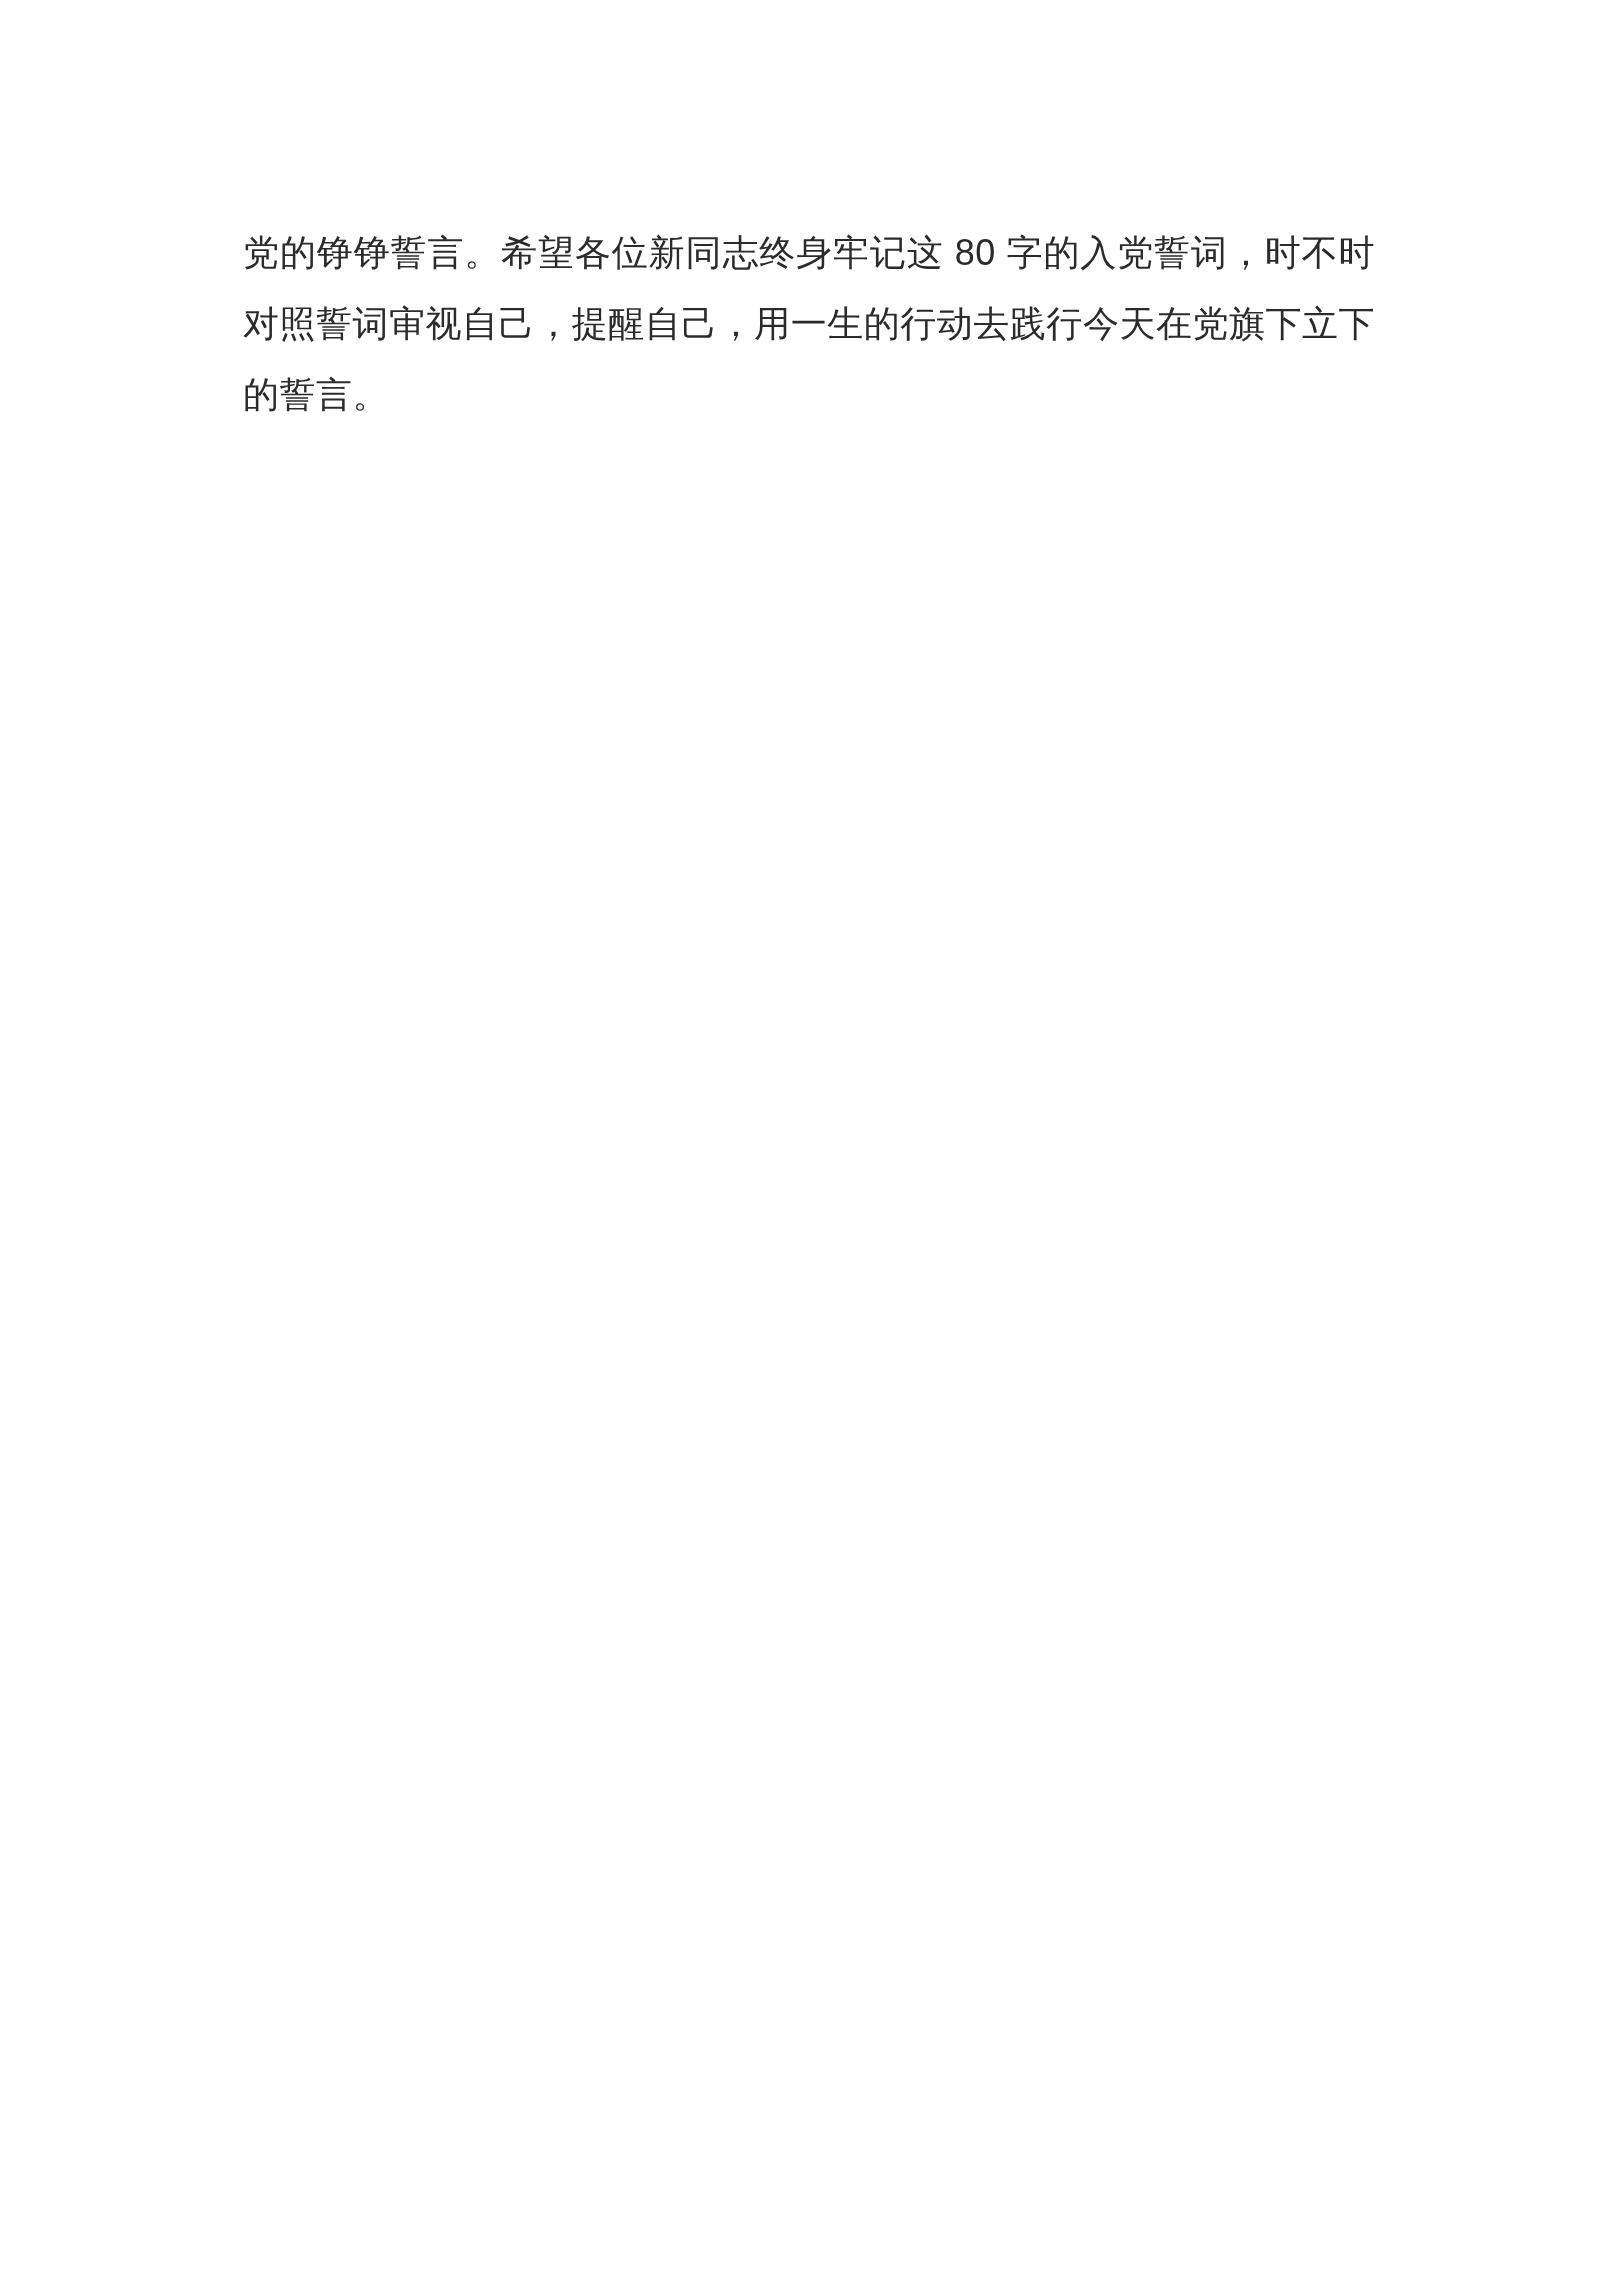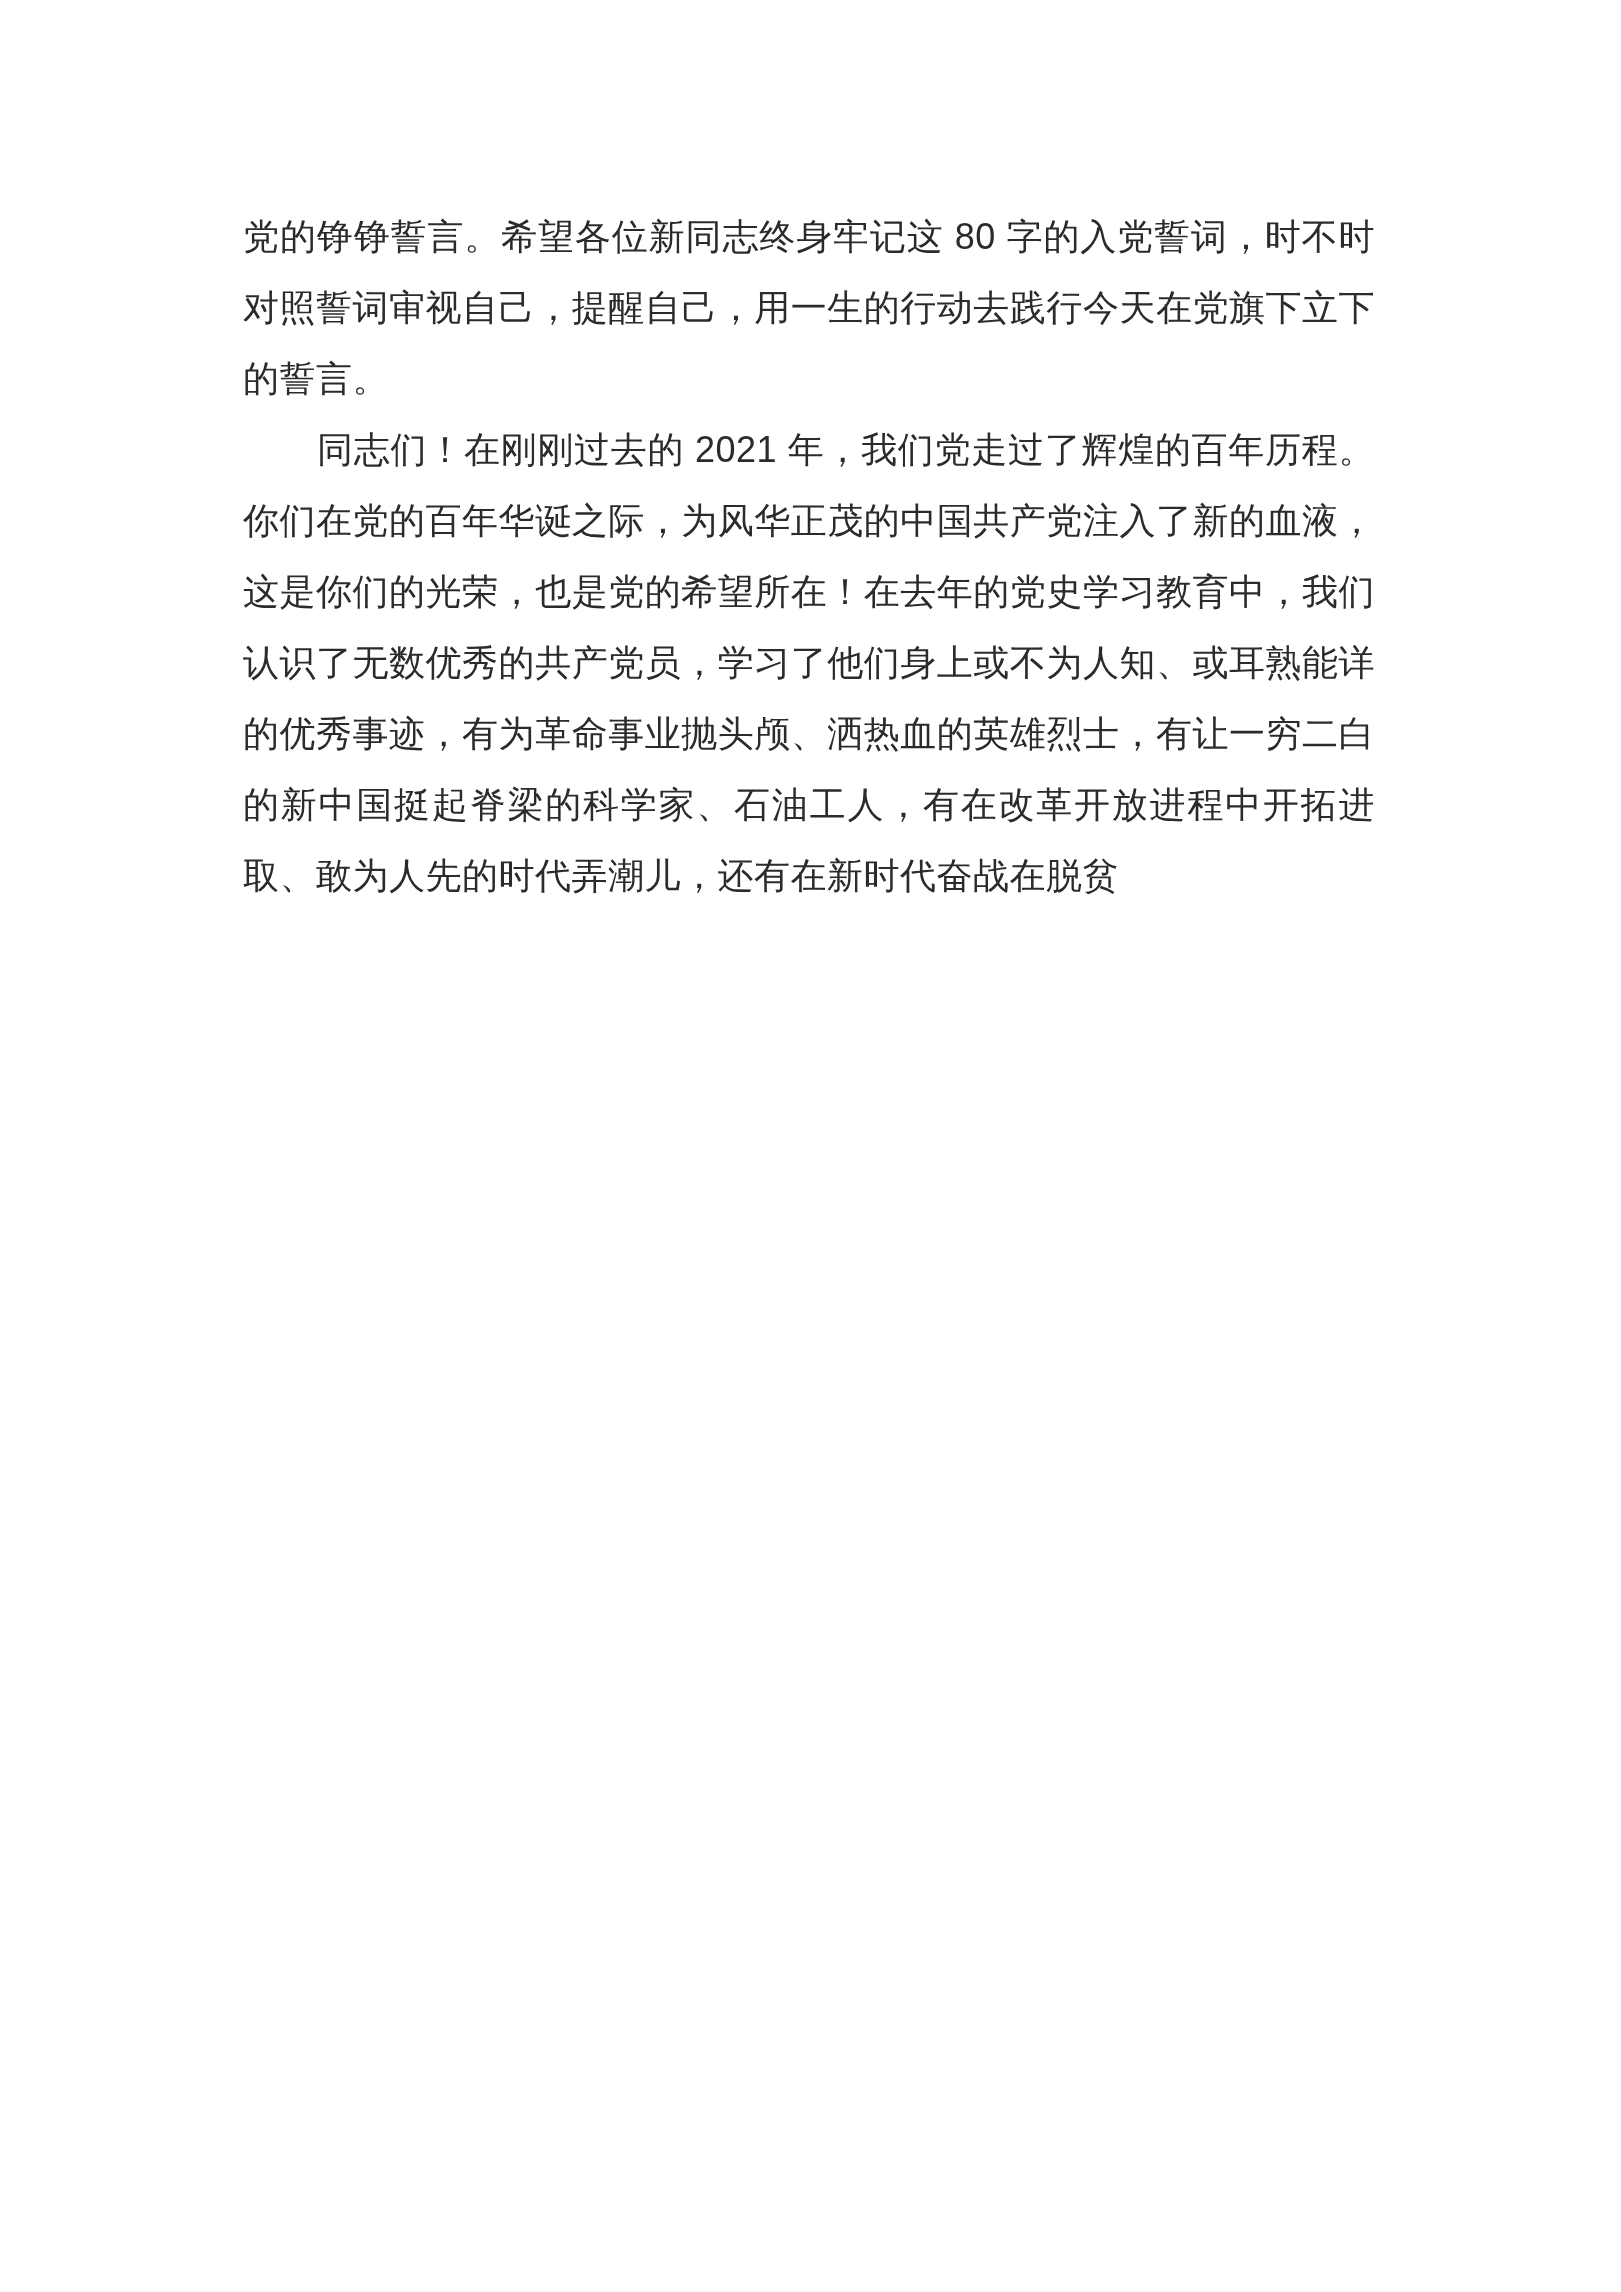--- a/index.html
+++ b/index.html
@@ -5,21 +5,21 @@
   html, body {
     margin: 0;
     padding: 0;
     background: #ffffff;
   }
   .page {
     position: relative;
     width: 1621px;
     height: 1933px;
     background: #ffffff;
-    margin: 0 auto;
+    margin: 16px auto;
     overflow: hidden;
   }
   .doc-body {
     position: absolute;
     left: 243px;
     top: 201px;
     width: 1132px;
   }
   .para {
     font-family: "Liberation Sans", "DejaVu Sans", sans-serif;
@@ -37,16 +37,15 @@
   .indent {
     text-indent: 74px;
   }
 </style>
 </head>
 <body>
 
 <div class="page">
   <div class="doc-body">
     <p class="para">党的铮铮誓言。希望各位新同志终身牢记这 80 字的入党誓词，时不时对照誓词审视自己，提醒自己，用一生的行动去践行今天在党旗下立下的誓言。</p>
-    <p class="para indent">同志们！在刚刚过去的 2021 年，我们党走过了辉煌的百年历程。你们在党的百年华诞之际，为风华正茂的中国共产党注入了新的血液，这是你们的光荣，也是党的希望所在！在去年的党史学习教育中，我们认识了无数优秀的共产党员，学习了他们身上或不为人知、或耳熟能详的优秀事迹，有为革命事业抛头颅、洒热血的英雄烈士，有让一穷二白的新中国挺起脊梁的科学家、石油工人，有在改革开放进程中开拓进取、敢为人先的时代弄潮儿，还有在新时代奋战在脱贫</p>
   </div>
 </div>
 
 
 </body></html>

